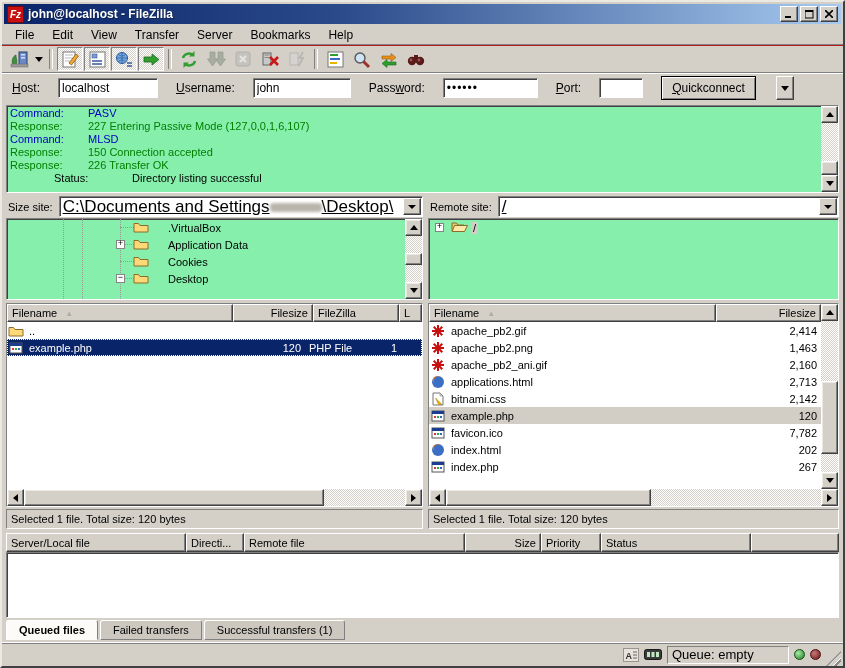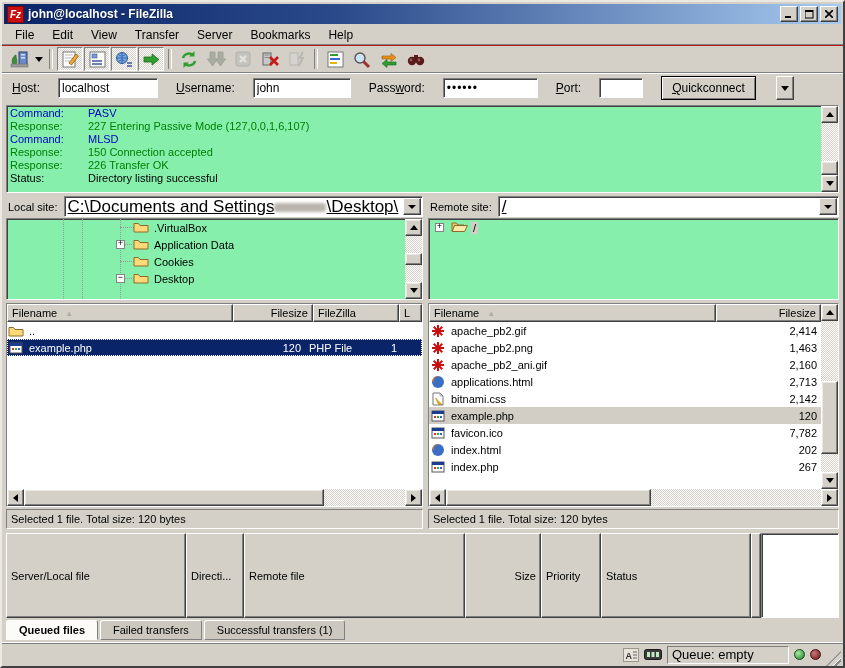--- a/index.html
+++ b/index.html
@@ -48,21 +48,21 @@
        box-shadow:inset -1px -1px 0 #808080;display:flex;align-items:center;justify-content:center;margin-left:2px;}
   
   .sunken{background:#86efac;border:1px solid;border-color:#808080 #fff #fff #808080;box-shadow:inset 1px 1px 0 #404040;}
   
   .logwrap{flex:0 0 86px;margin:2px 4px 0 4px;display:flex;position:relative;}
   .log{flex:1;padding:1px 0;overflow:hidden;display:flex;flex-direction:column;}
   .logline{display:flex;line-height:13px;white-space:nowrap;}
   .loglabel{width:78px;flex:0 0 78px;padding-left:3px;}
   .c-cmd{color:#0000C0;}
   .c-resp{color:#008000;}
-  .c-status{color:#000;}
+  .c-status{color:#000;margin-left:44px;}
   
   .vscroll{width:17px;flex:0 0 17px;display:flex;flex-direction:column;
            background:repeating-conic-gradient(#ffffff 0% 25%, #d4d0c8 0% 50%);background-size:2px 2px;position:relative;}
   .hscroll{height:17px;flex:0 0 17px;display:flex;
            background:repeating-conic-gradient(#ffffff 0% 25%, #d4d0c8 0% 50%);background-size:2px 2px;}
   .sbtn{width:17px;height:17px;flex:0 0 17px;background:#D4D0C8;border:1px solid;border-color:#fff #404040 #404040 #fff;
         box-shadow:inset -1px -1px 0 #808080, inset 1px 1px 0 #ece9e2;
         display:flex;align-items:center;justify-content:center;box-sizing:border-box;}
   .thumb{background:#D4D0C8;border:1px solid;border-color:#fff #404040 #404040 #fff;
          box-shadow:inset -1px -1px 0 #808080, inset 1px 1px 0 #ece9e2;box-sizing:border-box;}
@@ -88,41 +88,41 @@
   .redact{display:inline-block;width:52px;height:9px;background:#b9b5ad;border-radius:3px;filter:blur(1.5px);vertical-align:middle;}
   .treebox{flex:0 0 80px;display:flex;overflow:hidden;}
   .treearea{flex:1;position:relative;overflow:hidden;}
   .guide{position:absolute;top:0;bottom:0;border-left:1px dotted #9a9a9a;}
   .trow{display:flex;align-items:center;height:17px;position:relative;}
   .texp{width:9px;height:9px;box-sizing:border-box;border:1px solid #848484;background:#fff;
         display:flex;align-items:center;justify-content:center;font-size:9px;line-height:7px;
         position:absolute;left:109px;font-family:"Liberation Mono",monospace;}
   .tconn{position:absolute;left:113px;width:14px;border-top:1px dotted #9a9a9a;}
   .ticon{position:absolute;left:126px;}
-  .tlabel{position:absolute;left:145px;white-space:nowrap;padding:0 2px;}
+  .tlabel{position:absolute;left:159px;white-space:nowrap;padding:0 2px;}
   .gap3{flex:0 0 3px;}
   
   .listouter{flex:1;display:flex;flex-direction:column;overflow:hidden;}
   .listmain{flex:1;display:flex;overflow:hidden;}
   .listcol{flex:1;display:flex;flex-direction:column;min-width:0;overflow:hidden;}
   .lhead{flex:0 0 18px;display:flex;background:#D4D0C8;}
   .hcell{box-sizing:border-box;padding:2px 4px;background:#D4D0C8;font-size:11px;white-space:nowrap;overflow:hidden;
          border:1px solid;border-color:#fff #404040 #404040 #fff;box-shadow:inset -1px -1px 0 #808080;display:flex;align-items:center;}
   .hcell .sort{margin-left:8px;color:#b0aca4;font-size:8px;}
   .lbody{flex:1;background:#fff;overflow:hidden;}
   .frow{display:flex;height:17px;align-items:center;}
   .frow .fic{flex:0 0 18px;display:flex;justify-content:center;}
   .fcell{box-sizing:border-box;padding:0 4px;white-space:nowrap;overflow:hidden;}
   .num{text-align:right;}
   .sel-active{background:#0A246A;color:#fff;outline:1px dotted #fff;outline-offset:-1px;}
   .sel-inactive{background:#d2cec6;}
   .statusline{flex:0 0 18px;margin-top:2px;border:1px solid;border-color:#808080 #fff #fff #808080;
               display:flex;align-items:center;padding:0 4px;font-size:11px;}
   
-  .queuewrap{flex:1;display:flex;margin:4px 4px 0 4px;min-height:0;}
+  .queuewrap{flex:1;display:flex;flex-direction:column;margin:4px 4px 0 4px;min-height:0;}
   .qhead{flex:0 0 19px;display:flex;}
   .qbody{flex:1;background:#fff;border:1px solid;border-color:#808080 #fff #fff #808080;box-shadow:inset 1px 1px 0 #404040;}
   .tabs{flex:0 0 22px;display:flex;align-items:flex-start;padding:2px 4px 0 4px;gap:2px;}
   .tab{height:18px;display:flex;align-items:center;padding:0 12px;font-size:11px;
        background:#ccc8c0;border:1px solid;border-color:#fff #808080 #808080 #fff;border-radius:3px 3px 0 0;}
   .tab.active{background:#fcfbf7;font-weight:bold;border-color:#fff #808080 #fcfbf7 #fff;}
   
   .statusbar{flex:0 0 23px;display:flex;align-items:center;justify-content:flex-end;gap:5px;
              border-top:1px solid #fff;box-shadow:0 1px 0 #808080 inset;padding:0 2px 0 6px;}
   .sb-icon{height:15px;display:flex;align-items:center;justify-content:center;}
@@ -339,21 +339,21 @@
       <div class="sbtn">
           <span class="arr dn"></span>
         </div>
     </div>
   </div>
 
   <div class="panes">
 
     <div class="pane left">
       <div class="siterow">
-        <span class="sitelabel">Local site:</span>
+        <span class="sitelabel">Size site:</span>
         <div class="combo">
           <span class="ctext"><span>C:\Documents and Settings</span><span class="redact"></span><span>\Desktop\</span></span>
           <span class="cbtn">
               <span class="tri-down" style="border-top-width:4px"></span>
             </span>
         </div>
       </div>
       <div class="treebox sunken">
         <div class="treearea">
           <div class="guide" style="left:56px"></div>

